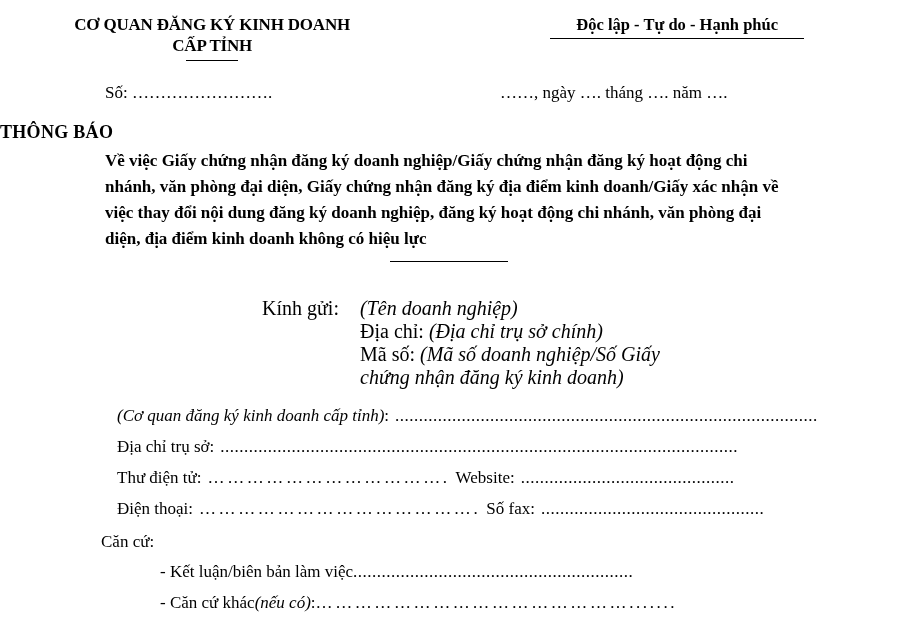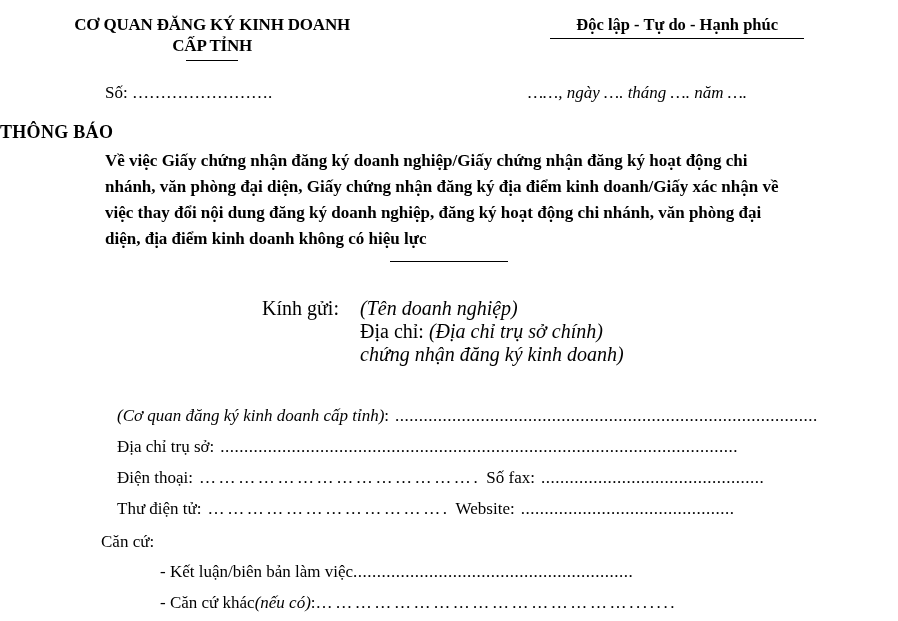--- a/index.html
+++ b/index.html
@@ -92,23 +92,21 @@
     font-size: 17px;
     line-height: 22px;
     white-space: nowrap;
   }
   .date-line {
     position: absolute;
     left: 500px;
     top: 0;
     font-size: 17px;
     line-height: 22px;
-    font-style: italic;
-    white-space: nowrap;
-    margin-left: 28px;
+    white-space: nowrap;
   }
 
   
   .title-block {
     position: absolute;
     top: 120px;
     left: 0;
     width: 898px;
     text-align: left;
   }
@@ -238,20 +236,23 @@
     <div class="recipient-row">
       <div class="recipient-label">Kính gửi:</div>
       <div class="recipient-body">
         <div>
           <span class="it">(Tên doanh nghiệp)</span>
         </div>
         <div>
           <span>Địa chỉ: </span><span class="it">(Địa chỉ trụ sở chính)</span>
         </div>
         <div>
+          <span>Mã số: </span><span class="it">(Mã số doanh nghiệp/Số Giấy</span>
+        </div>
+        <div>
           <span class="it">chứng nhận đăng ký kinh doanh)</span>
         </div>
       </div>
     </div>
   </div>
 
   <div class="fields">
 
     <div class="field-row">
       <span class="it">(Cơ quan đăng ký kinh doanh cấp tỉnh)</span>
@@ -261,37 +262,37 @@
     </div>
 
     <div class="field-row">
       <span>Địa chỉ trụ sở</span>
         <span>:</span>
         <span class="gap-sm"></span>
       <span class="dots-tight grow">.............................................................................................................</span>
     </div>
 
     <div class="field-row">
+      <span>Thư điện tử:</span>
+        <span class="gap-sm"></span>
+      <span class="dots-wide">……………………………….</span>
+        <span class="gap-sm"></span>
+      <span>Website:</span>
+        <span class="gap-sm"></span>
+      <span class="dots-tight grow">.............................................</span>
+    </div>
+
+    <div class="field-row">
       <span>Điện thoại:</span>
         <span class="gap-sm"></span>
       <span class="dots-wide">…………………………………….</span>
         <span class="gap-sm"></span>
       <span>Số fax:</span>
         <span class="gap-sm"></span>
       <span class="dots-tight grow">...............................................</span>
-    </div>
-
-    <div class="field-row">
-      <span>Thư điện tử:</span>
-        <span class="gap-sm"></span>
-      <span class="dots-wide">……………………………….</span>
-        <span class="gap-sm"></span>
-      <span>Website:</span>
-        <span class="gap-sm"></span>
-      <span class="dots-tight grow">.............................................</span>
     </div>
 
   </div>
 
   <div class="cancu">
     <div class="cancu-title">Căn cứ:</div>
 
     <div class="bullet-row first">
       <span>- Kết luận/biên bản làm việc </span>
       <span class="dots-tight bullet-fill">...........................................................</span>

